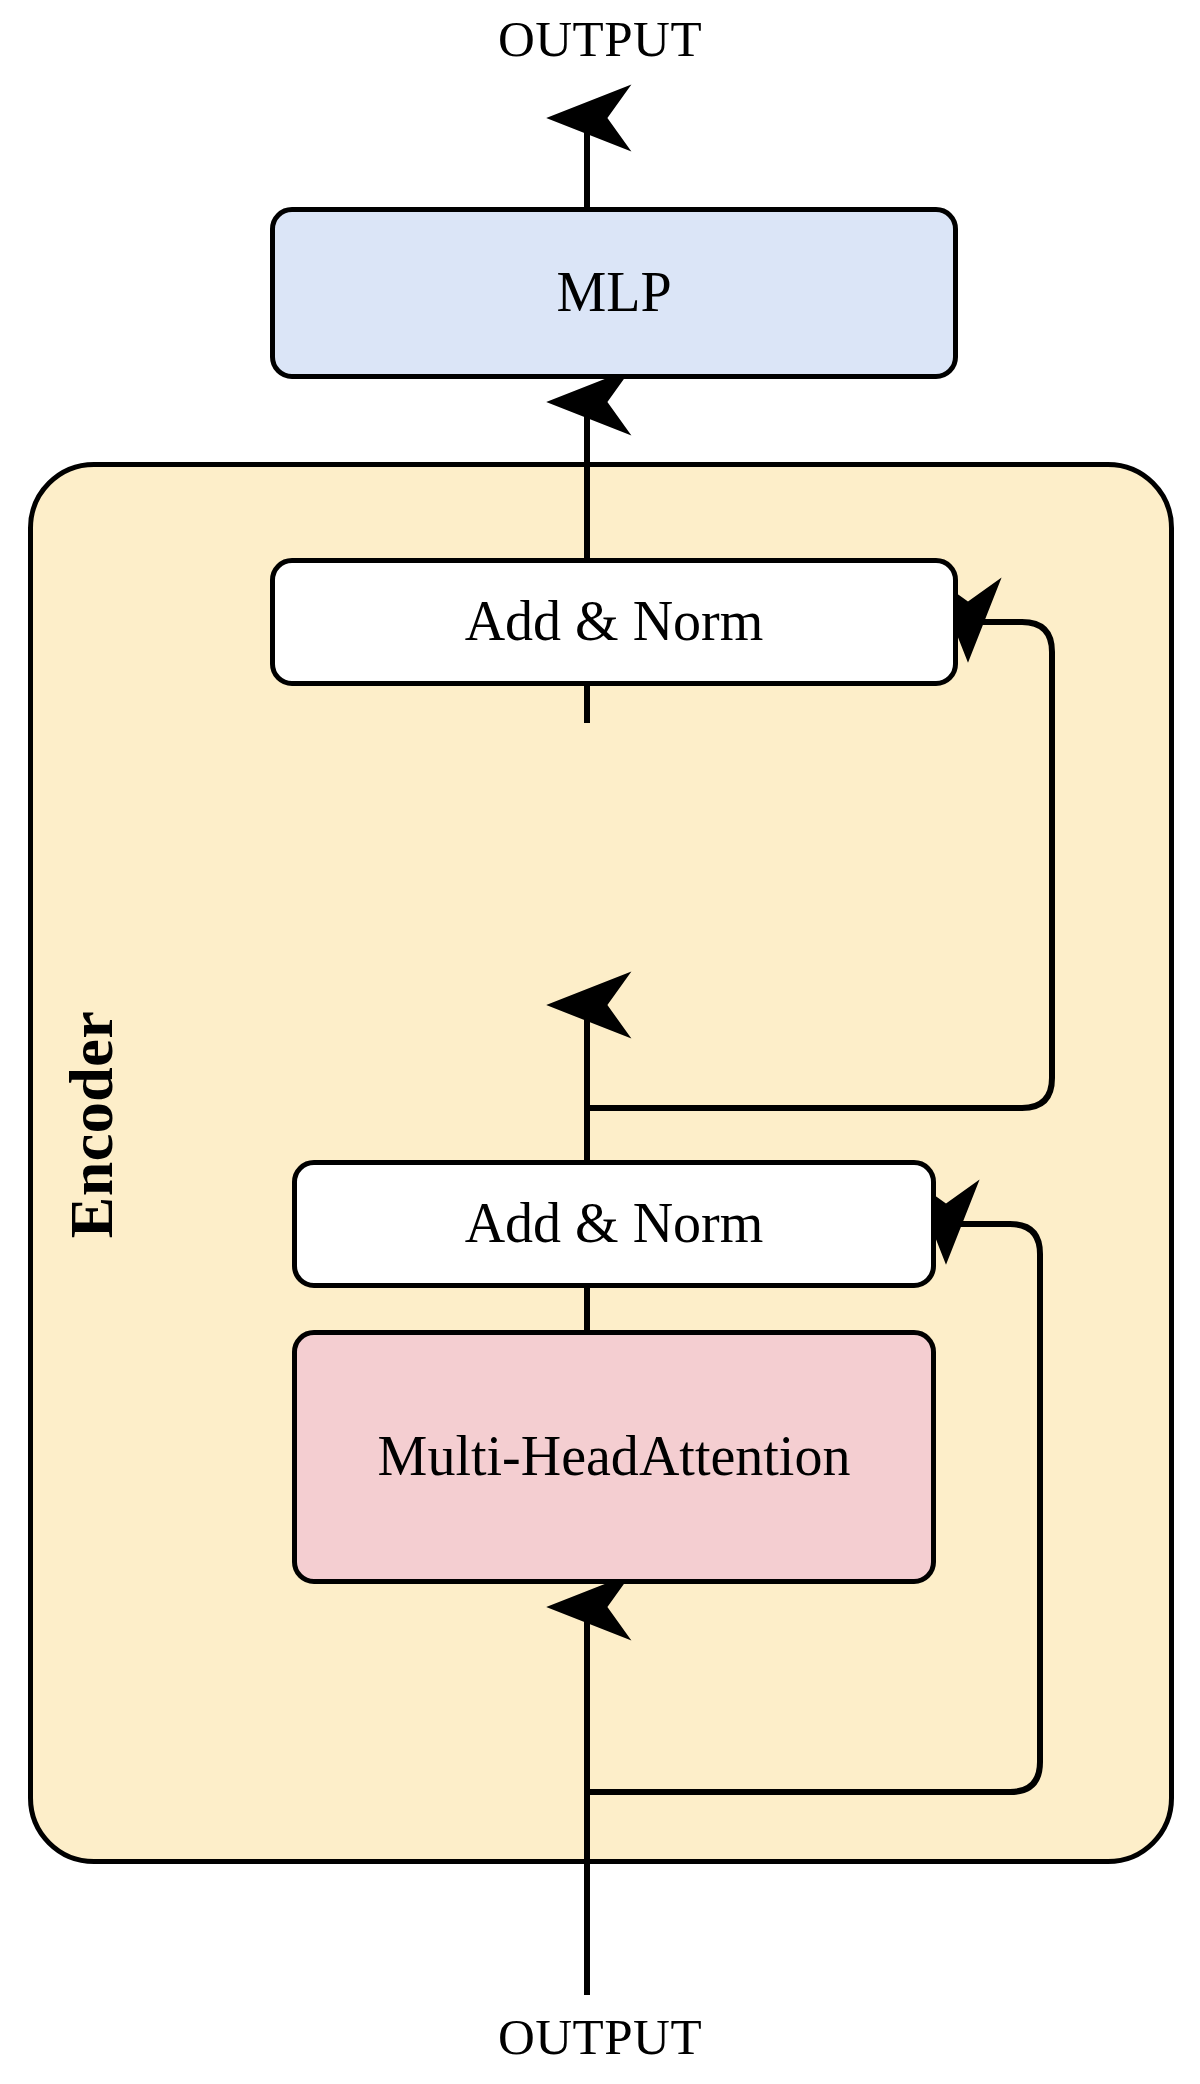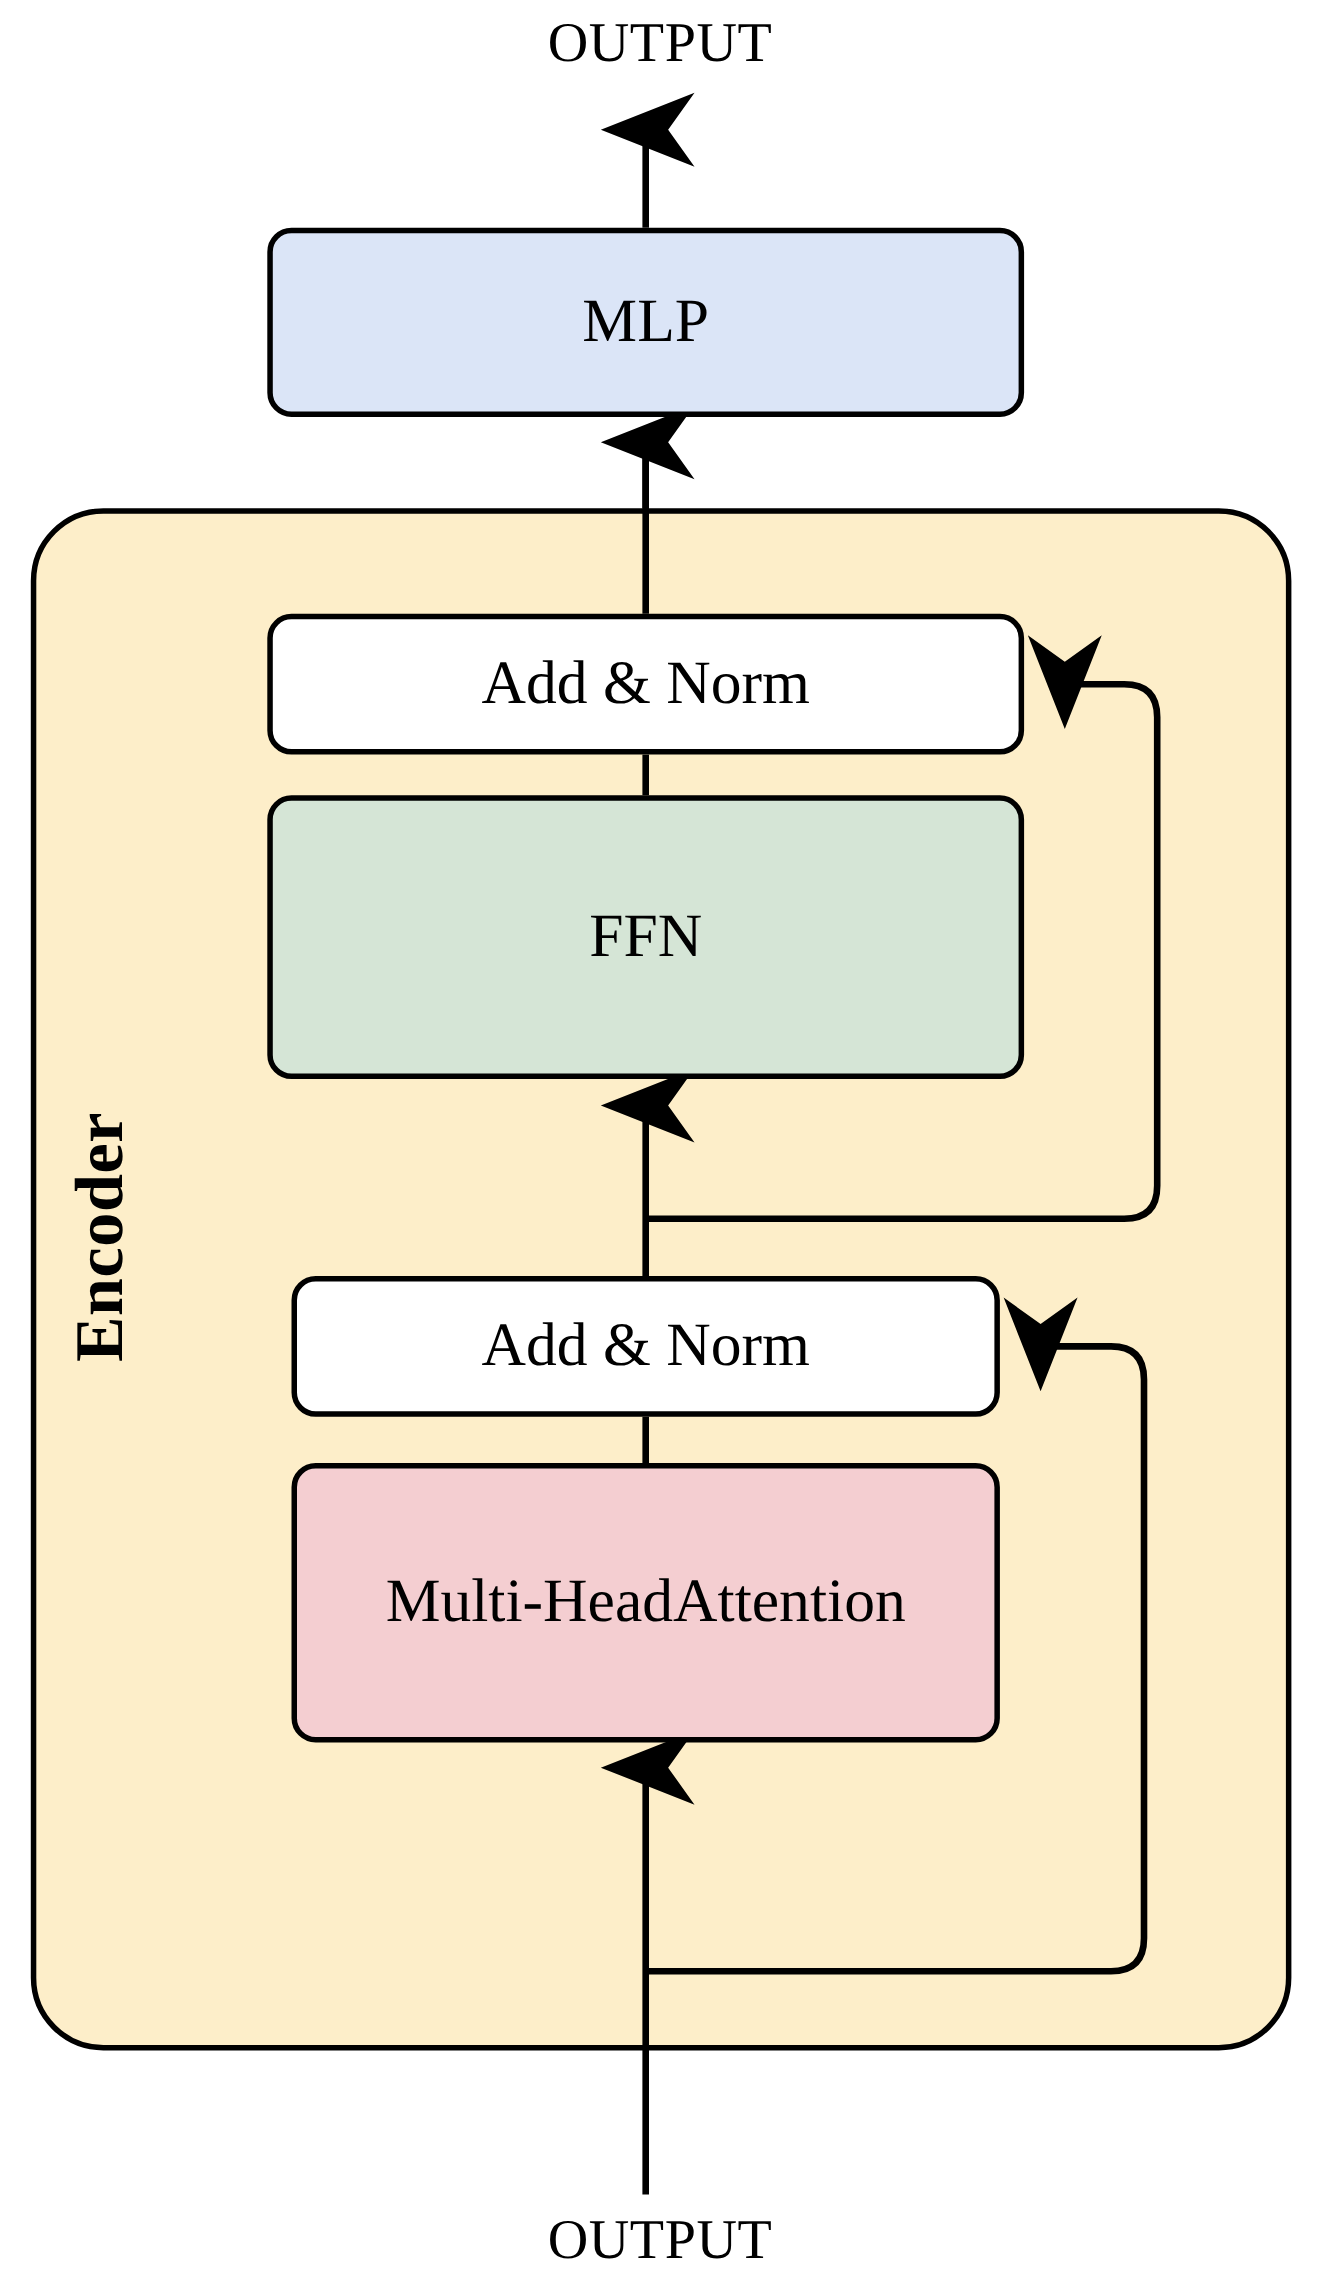--- a/index.html
+++ b/index.html
@@ -61,20 +61,21 @@
     box-sizing: border-box;
     border: 5px solid #000000;
     display: flex;
     align-items: center;
     justify-content: center;
     text-align: center;
     color: #000000;
     font-size: 56px;
     line-height: 1.1;
     z-index: 4;
+    margin-left: 27px;
   }
 
   #mlp-box {
     left: 243px;
     top: 207px;
     width: 688px;
     height: 172px;
     background: #dbe5f7;
     border-radius: 22px;
   }
@@ -175,23 +176,20 @@
   </svg>
 
   <div class="node" id="mlp-box">
     <span>MLP</span>
   </div>
 
   <div class="node" id="addnorm-top-box">
     <span>Add &amp; Norm</span>
   </div>
 
-  <div class="node" id="ffn-box">
-    <span>FFN</span>
-  </div>
 
   <div class="node" id="addnorm-bottom-box">
     <span>Add &amp; Norm</span>
   </div>
 
   <div class="node" id="mha-box">
     <span class="line1">Multi-Head</span>
     <span class="line2">Attention</span>
   </div>
 

